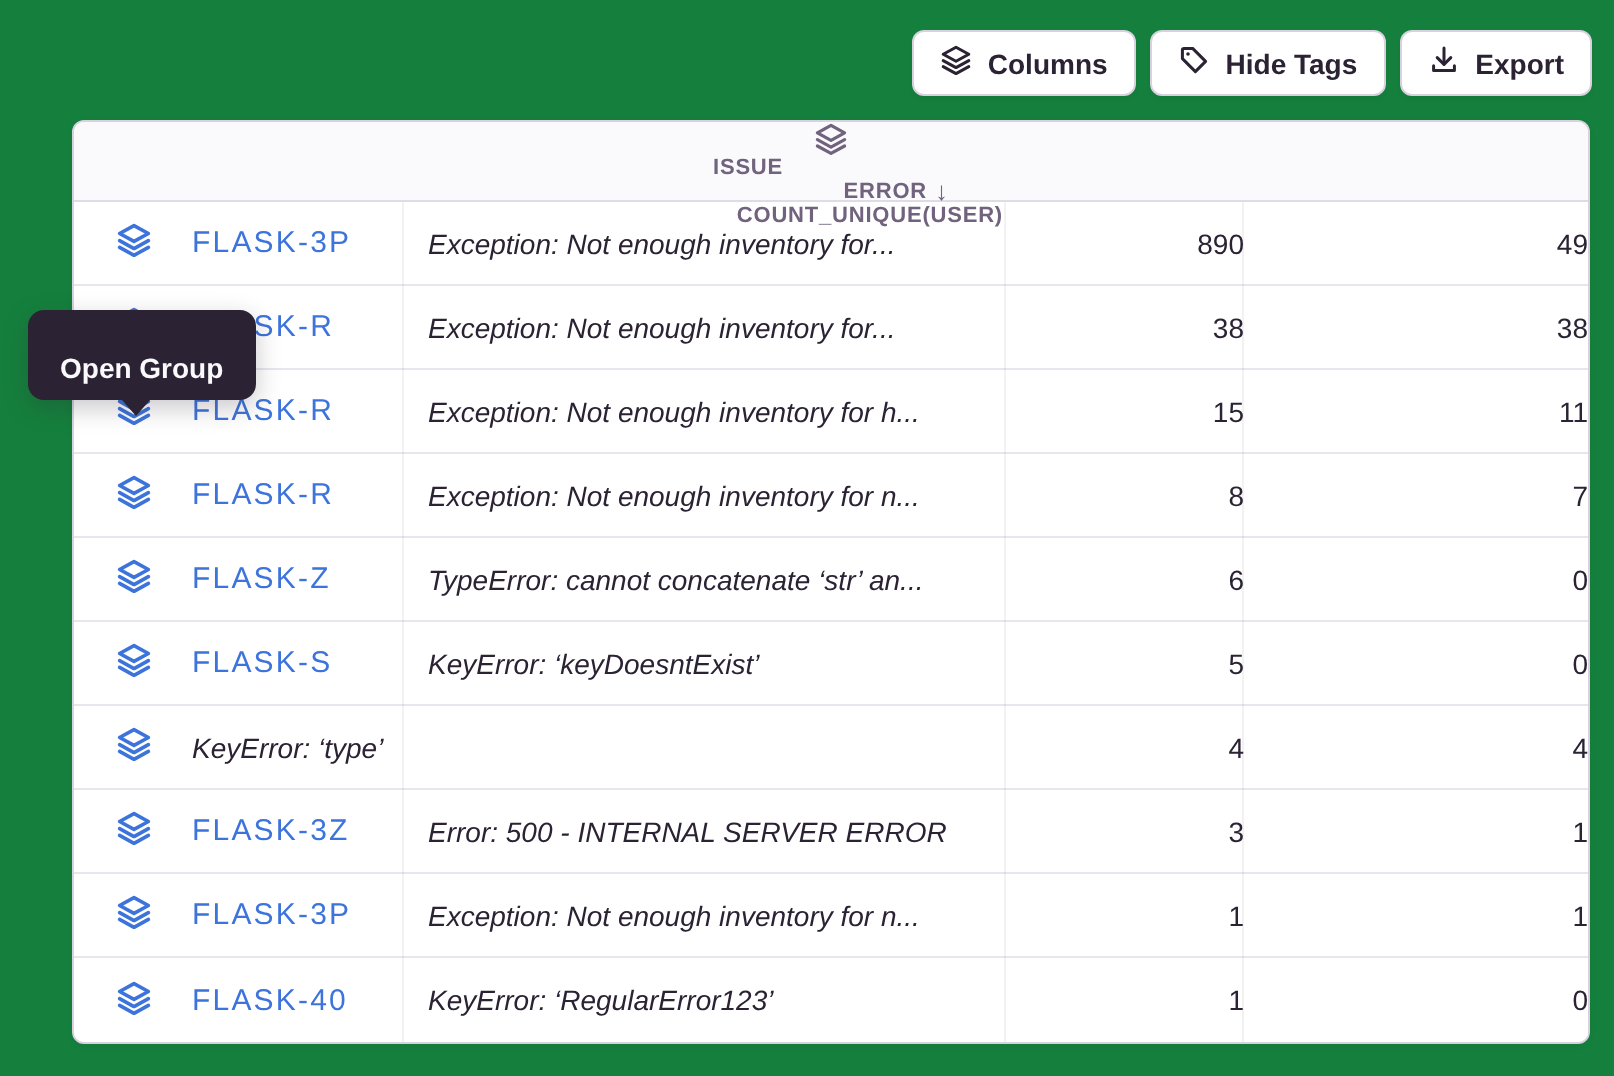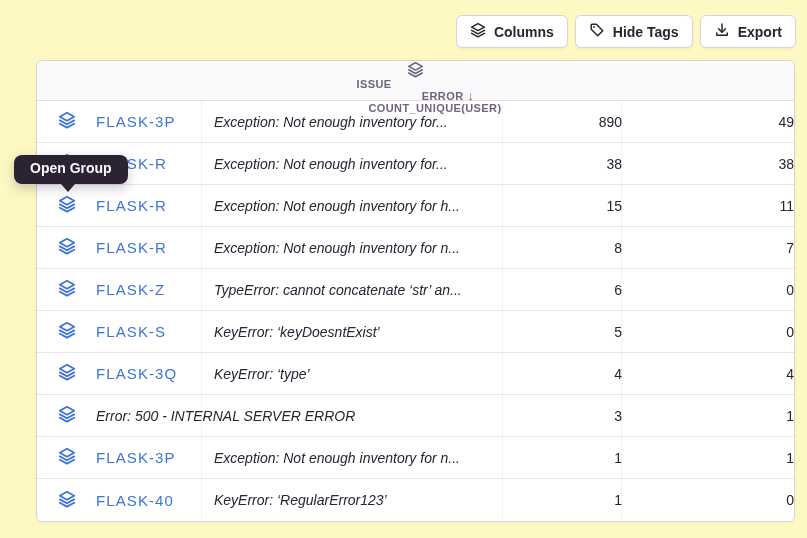--- a/index.html
+++ b/index.html
@@ -1,18 +1,18 @@
 <!DOCTYPE html>
 <html><head>
 <meta charset="utf-8">
 <style>
   * { margin:0; padding:0; box-sizing:border-box; }
   html,body { background:#ffffff; }
   body { font-family:"Liberation Sans", sans-serif; }
-  .screen { position:relative; width:807px; height:538px; background:#fef9c3; overflow:hidden; }
+  .screen { position:relative; width:807px; height:538px; background:#15803d; overflow:hidden; }
 
   
   .toolbar { position:absolute; top:15px; right:11px; display:flex; gap:7px; }
   .btn {
     height:33px; padding:0 13px; background:#ffffff;
     border:1px solid #d8d2df; border-radius:6px;
     display:flex; align-items:center; gap:8px;
     font-size:14px; font-weight:700; color:#2b2233;
     box-shadow:0 2px 2px rgba(43,34,51,0.05);
     cursor:pointer; white-space:nowrap;
@@ -52,21 +52,21 @@
                 font-size:13px; font-weight:400; }
 
   .vline { position:absolute; top:40px; bottom:0; width:1px;
            background:rgba(43,34,51,0.06); pointer-events:none; }
 
   
   .tooltip {
     position:absolute; left:14px; top:155px; z-index:10;
     background:#2b2233; color:#faf9fb;
     font-size:14px; font-weight:600;
-    padding:5px 16px 8px 16px; border-radius:8px;
+    padding:21px 16px 8px 16px; border-radius:8px;
     box-shadow:0 4px 12px rgba(43,34,51,0.25);
     white-space:nowrap;
   }
   .tooltip-arrow {
     position:absolute; top:100%; left:47px;
     width:0; height:0;
     border-left:7px solid transparent; border-right:7px solid transparent;
     border-top:8px solid #2b2233;
   }
 </style>
@@ -225,36 +225,36 @@
     <div class="trow">
       <div class="c-icon">
         <span>
           <svg width="18" height="18" viewBox="0 0 16 16" fill="none" stroke="#3d74db" stroke-width="1.6" stroke-linejoin="round" stroke-linecap="round">
             <path d="M8 1.6 L14.4 5.1 L8 8.6 L1.6 5.1 Z"></path>
             <path d="M1.6 8.3 L8 11.8 L14.4 8.3"></path>
             <path d="M1.6 11.3 L8 14.8 L14.4 11.3"></path>
           </svg>
         </span>
       </div>
-      <a class="c-issue" href="#">FLASK-3Q</a>
       <div class="c-summary">KeyError: ‘type’</div>
       <div class="c-count">4</div>
       <div class="c-unique">4</div>
     </div>
 
     <div class="trow">
       <div class="c-icon">
         <span>
           <svg width="18" height="18" viewBox="0 0 16 16" fill="none" stroke="#3d74db" stroke-width="1.6" stroke-linejoin="round" stroke-linecap="round">
             <path d="M8 1.6 L14.4 5.1 L8 8.6 L1.6 5.1 Z"></path>
             <path d="M1.6 8.3 L8 11.8 L14.4 8.3"></path>
             <path d="M1.6 11.3 L8 14.8 L14.4 11.3"></path>
           </svg>
         </span>
       </div>
+      <a class="c-issue" href="#">FLASK-3Z</a>
       <div class="c-summary">Error: 500 - INTERNAL SERVER ERROR</div>
       <div class="c-count">3</div>
       <div class="c-unique">1</div>
     </div>
 
     <div class="trow">
       <div class="c-icon">
         <span>
           <svg width="18" height="18" viewBox="0 0 16 16" fill="none" stroke="#3d74db" stroke-width="1.6" stroke-linejoin="round" stroke-linecap="round">
             <path d="M8 1.6 L14.4 5.1 L8 8.6 L1.6 5.1 Z"></path>

